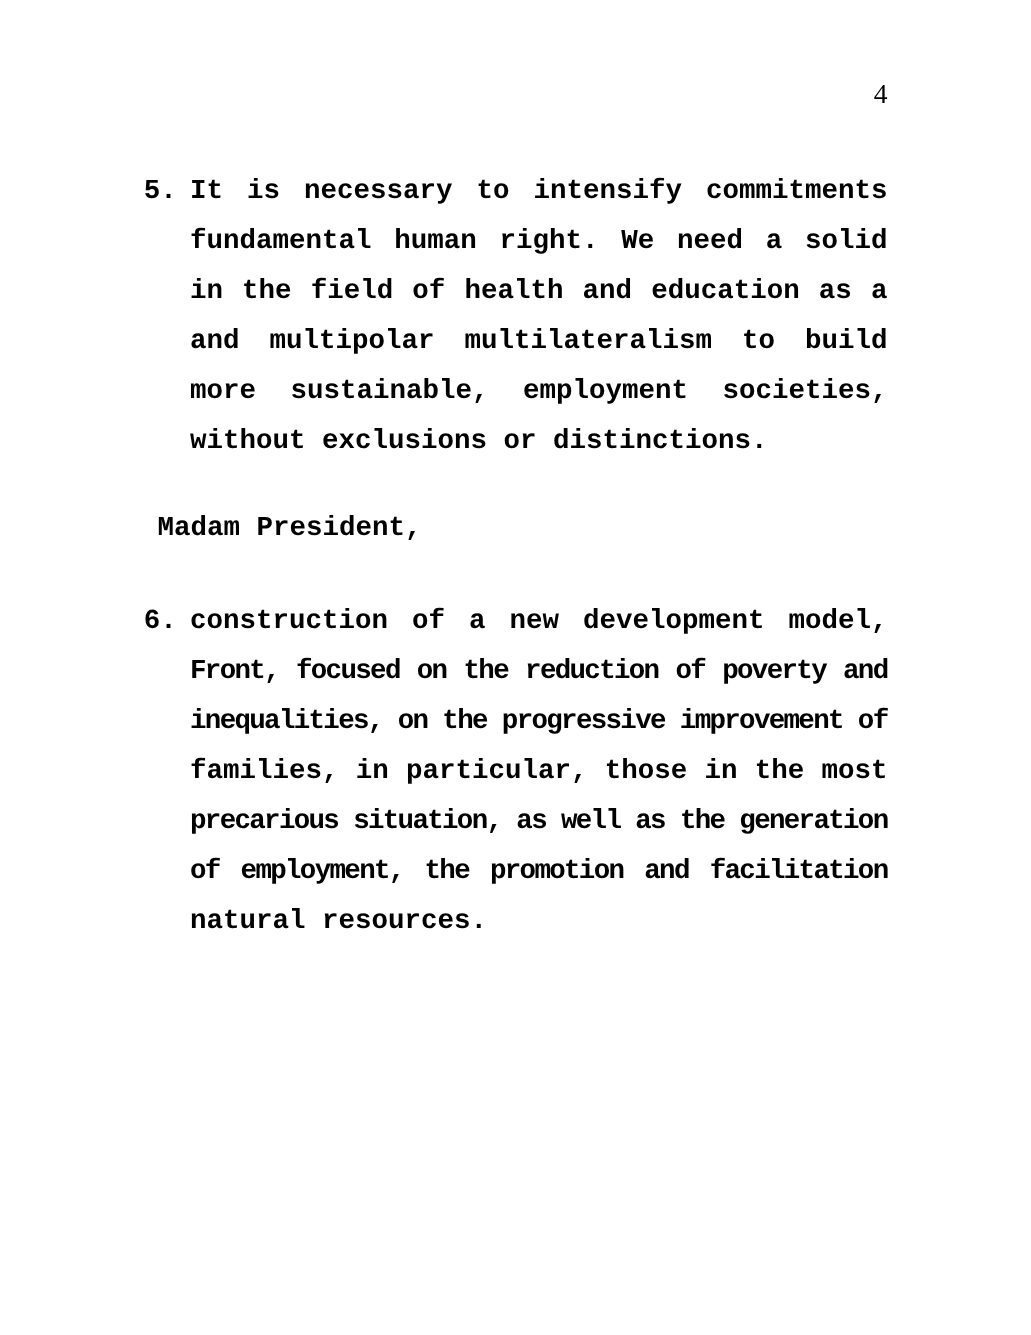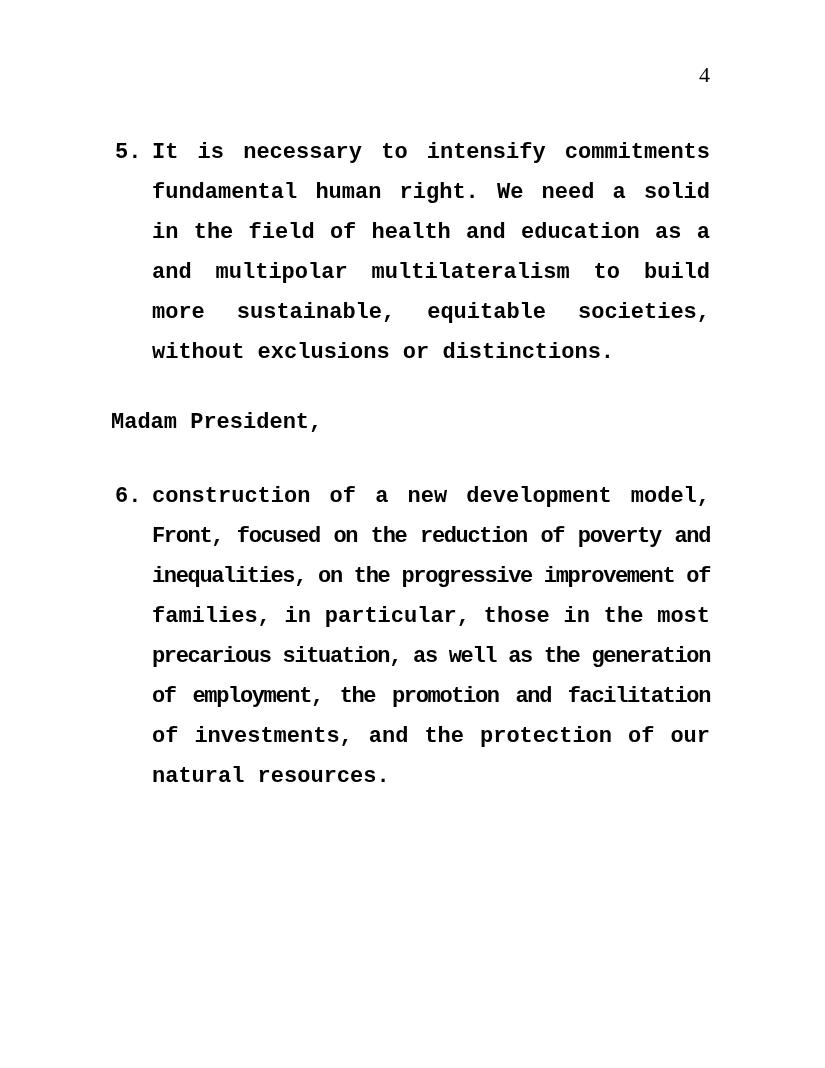--- a/index.html
+++ b/index.html
@@ -52,21 +52,21 @@
   }
   .line.plain {
     text-align: left;
     text-align-last: left;
   }
   .line.condensed {
     letter-spacing: -1.35px;
   }
   .salutation {
     position: absolute;
-    left: 111px;
+    left: 126px;
     font-size: 22px;
     line-height: 40px;
     height: 40px;
   }
   #para-5 { top: 133px; }
   #salutation { top: 403px; }
   #para-6 { top: 477px; }
 </style>
 </head>
 <body>
@@ -75,34 +75,33 @@
 
   <div class="page-number">4</div>
 
   <div class="para" id="para-5">
     <div class="marker">5.</div>
     <div class="lines">
         <div class="line justify">It is necessary to intensify commitments</div>
         <div class="line justify">fundamental human right. We need a solid</div>
         <div class="line justify">in the field of health and education as a</div>
         <div class="line justify">and multipolar multilateralism to build</div>
-        <div class="line justify">more sustainable, equitable societies,</div>
+        <div class="line justify">more sustainable, employment societies,</div>
         <div class="line plain">without exclusions or distinctions.</div>
       </div>
   </div>
 
   <div class="salutation" id="salutation">Madam President,</div>
 
   <div class="para" id="para-6">
     <div class="marker">6.</div>
     <div class="lines">
         <div class="line justify">construction of a new development model,</div>
         <div class="line justify condensed">Front, focused on the reduction of poverty and</div>
         <div class="line justify condensed">inequalities, on the progressive improvement of</div>
         <div class="line justify">families, in particular, those in the most</div>
         <div class="line justify condensed">precarious situation, as well as the generation</div>
         <div class="line justify condensed">of employment, the promotion and facilitation</div>
-        <div class="line justify">of investments, and the protection of our</div>
         <div class="line plain">natural resources.</div>
       </div>
   </div>
 
 </div>
 
 </body></html>

